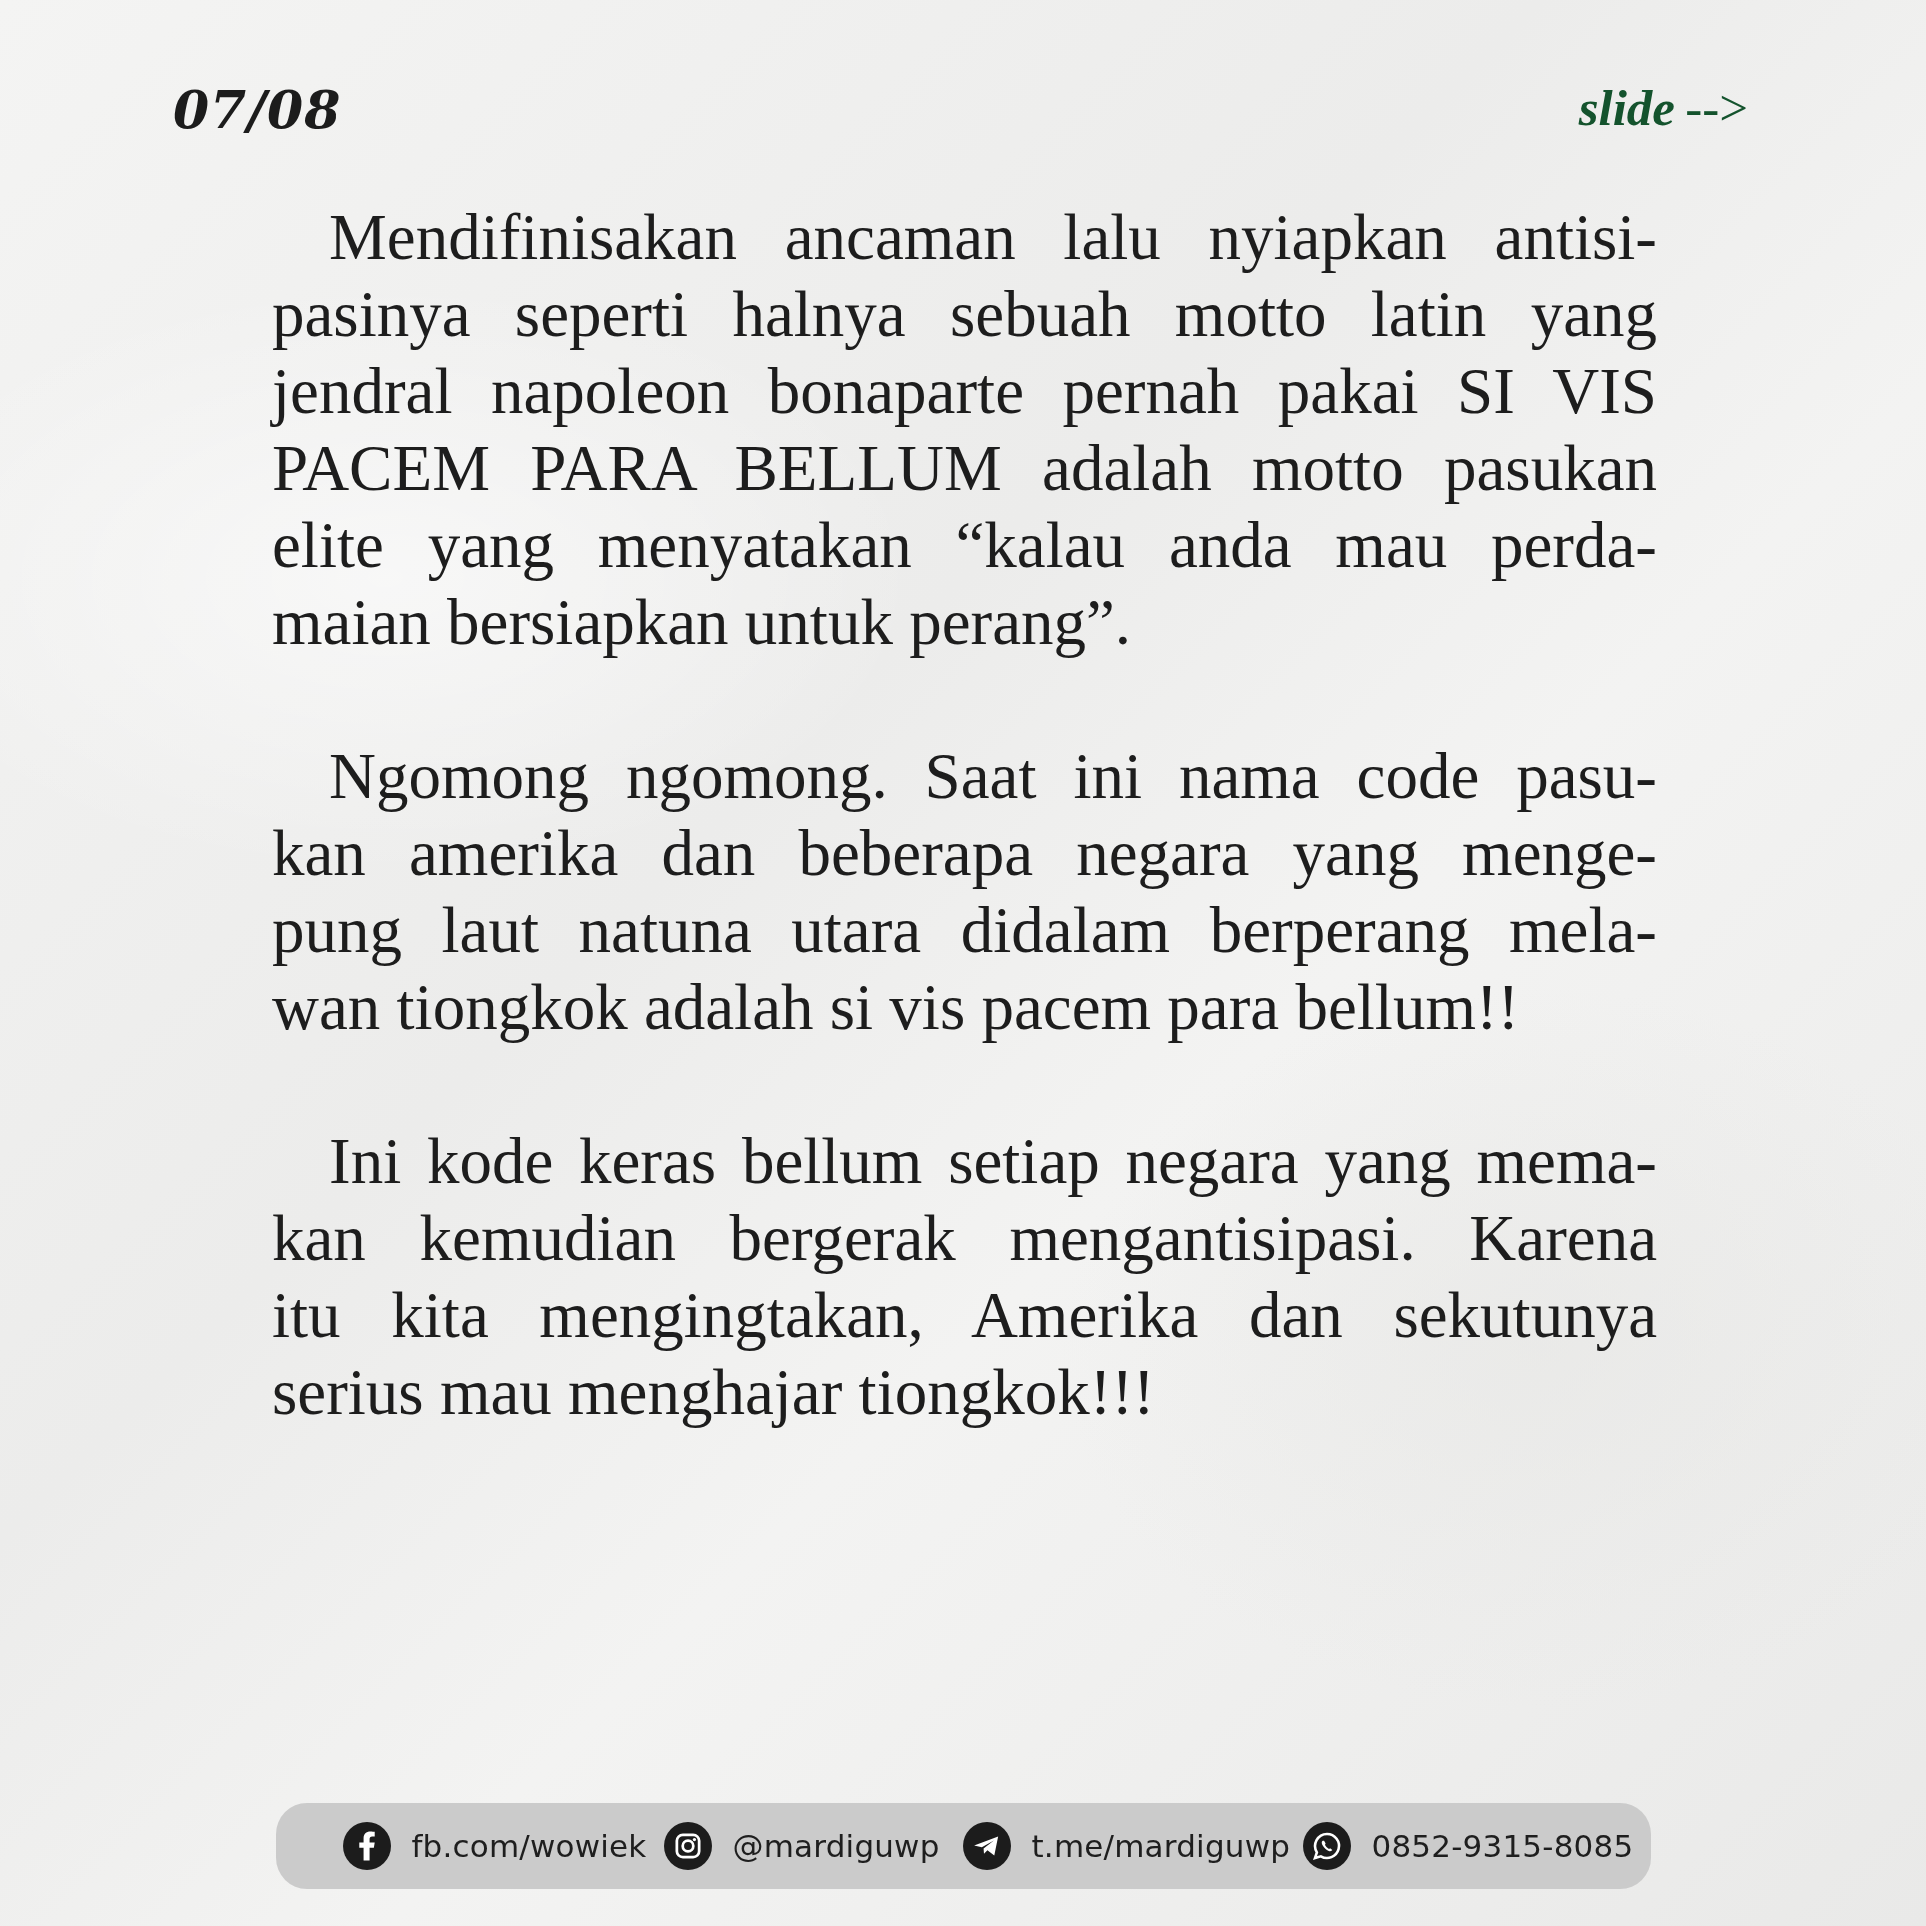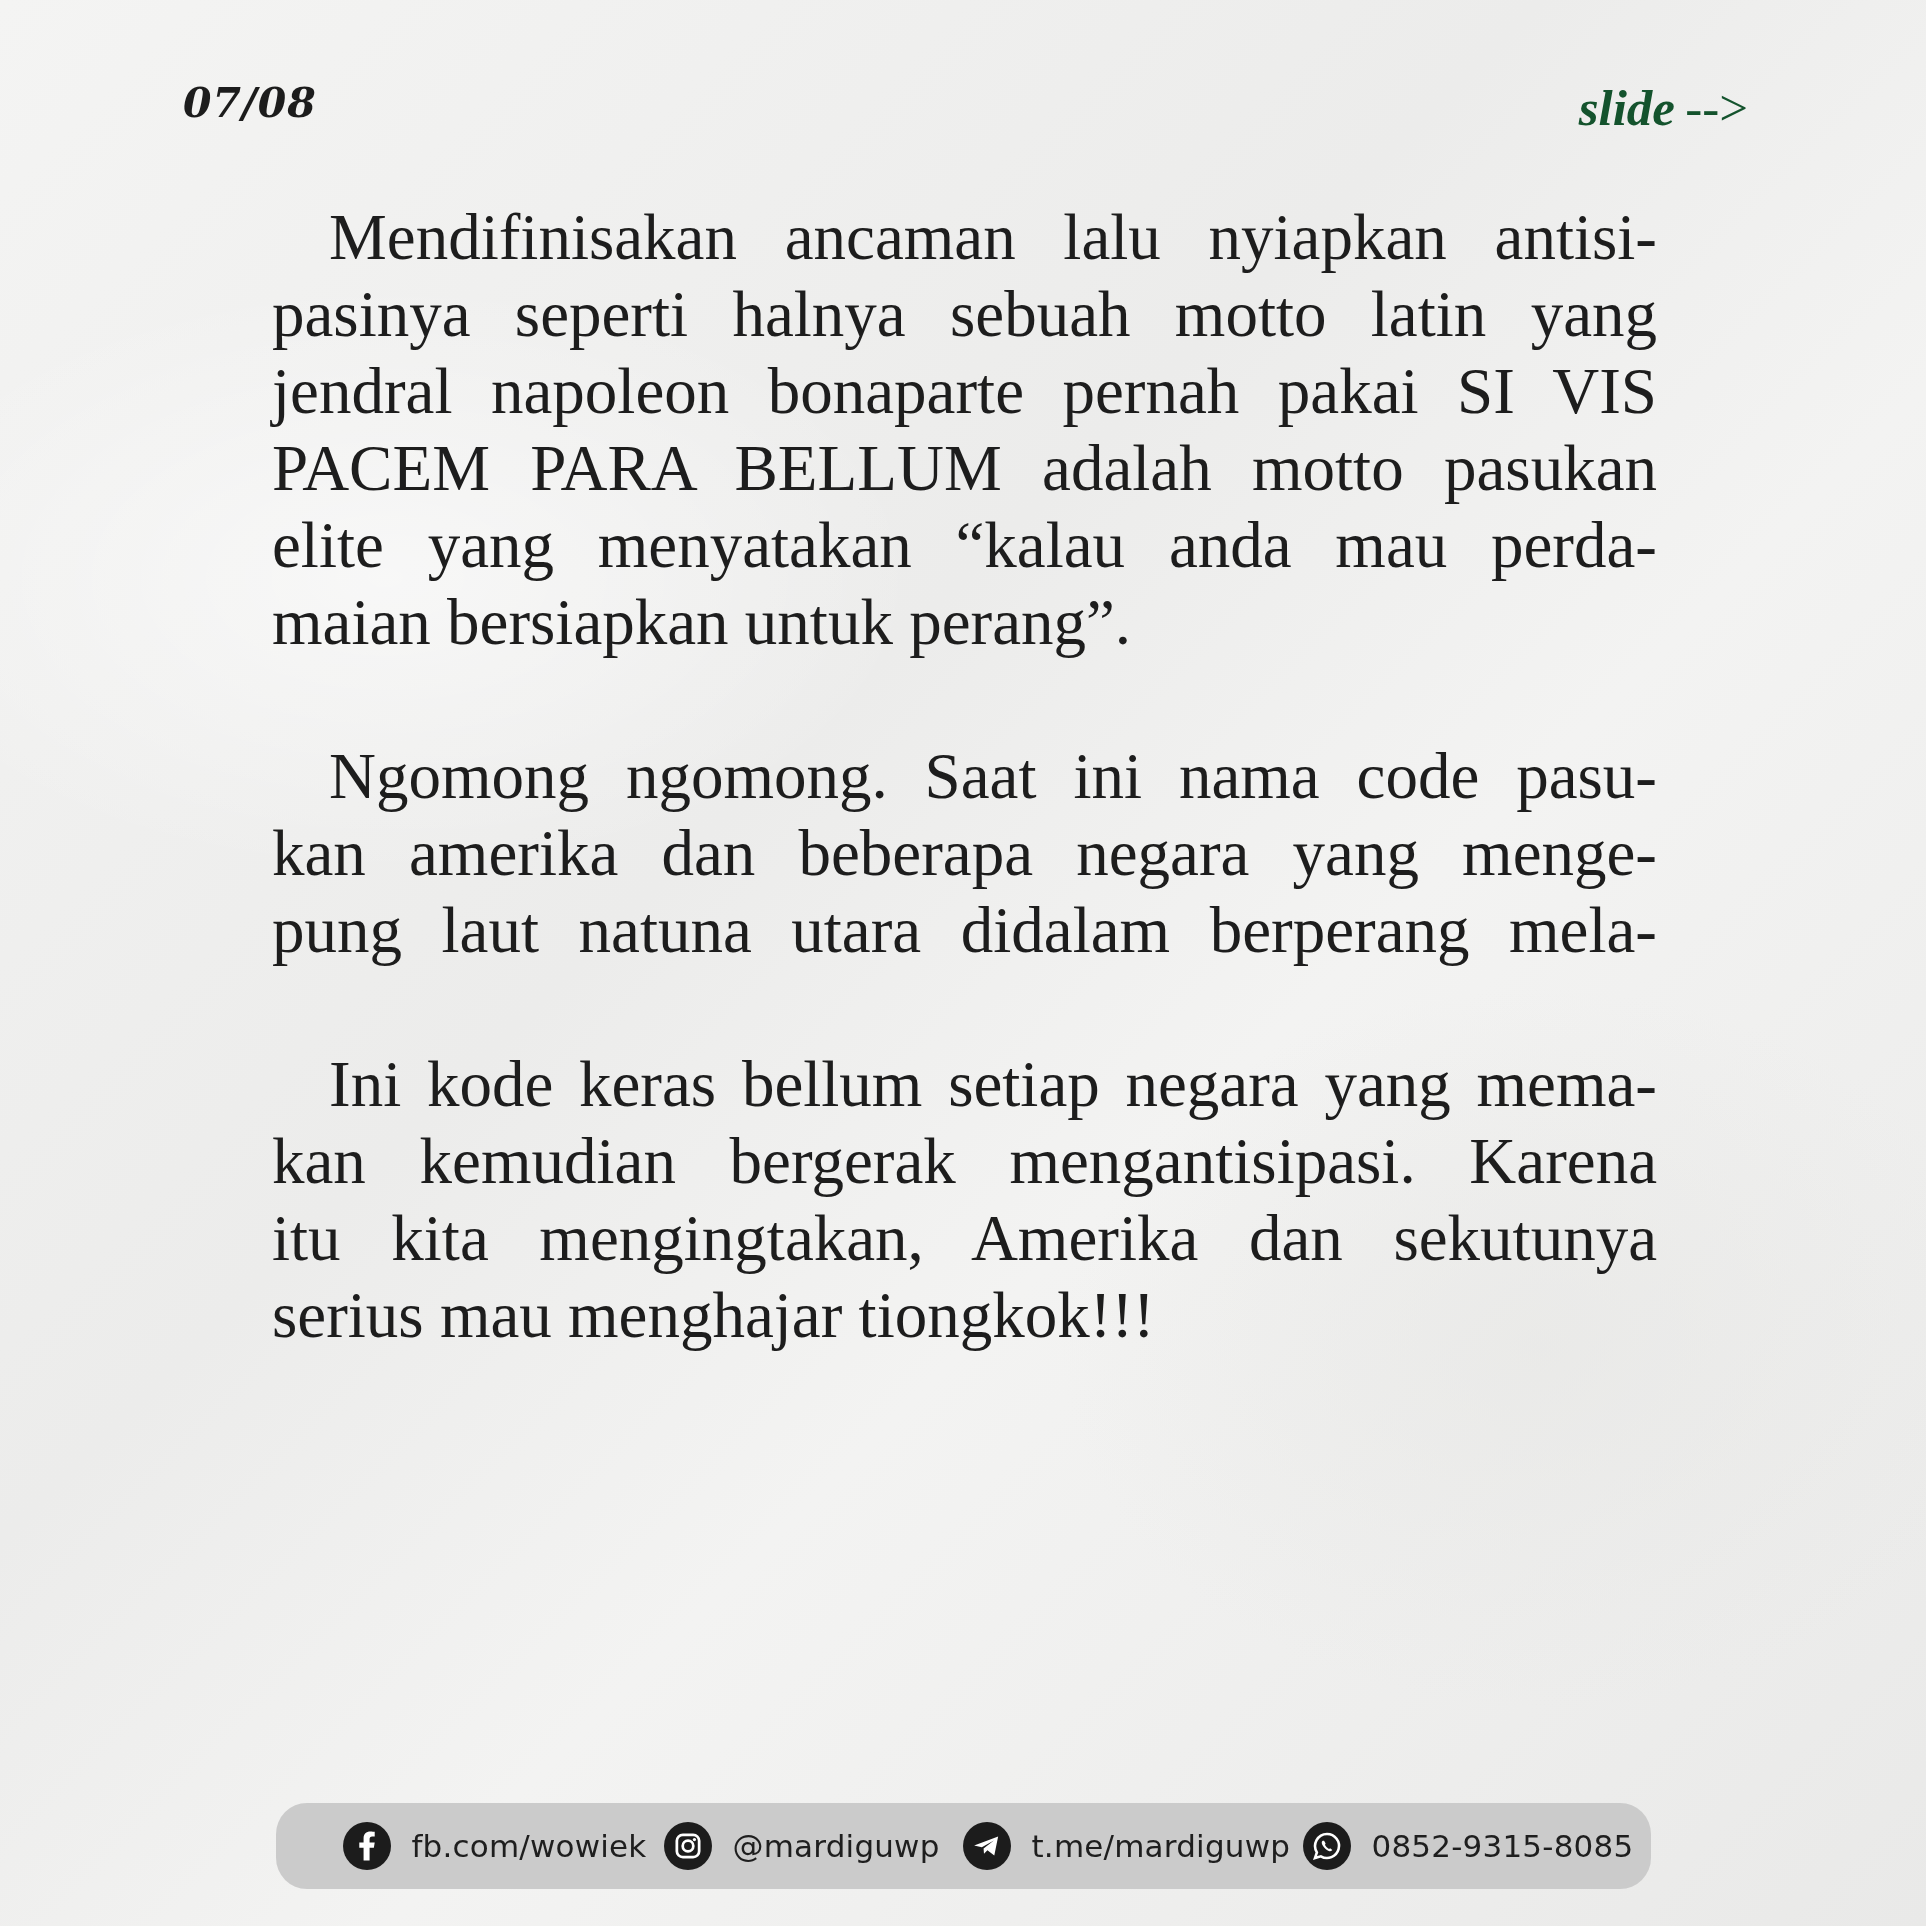--- a/index.html
+++ b/index.html
@@ -13,26 +13,26 @@
       overflow: hidden;
       background: #f1f1f0;
       background-image:
         radial-gradient(ellipse 770px 428px at 20% 30%, rgba(255,255,255,0.55), rgba(255,255,255,0) 70%),
         radial-gradient(ellipse 685px 514px at 80% 70%, rgba(230,230,228,0.6), rgba(230,230,228,0) 70%),
         linear-gradient(135deg, #f4f4f3 0%, #ececeb 40%, #f3f3f2 60%, #e9e9e8 100%);
       color: #1e1e1e;
     }
     .page-number {
       position: absolute;
-      left: 183px;
+      left: 173px;
       top: 79px;
       font-family: "DejaVu Serif", serif;
       font-weight: bold;
       font-style: italic;
-      font-size: 41px;
+      font-size: 52px;
       letter-spacing: 0.9px;
       color: #1c1c1c;
     }
     .slide-hint {
       position: absolute;
       right: 178px;
       top: 79px;
       font-family: "Liberation Serif", serif;
       font-size: 51px;
       color: #14532d;
@@ -127,20 +127,21 @@
     <span class="line">pasinya seperti halnya sebuah motto latin yang</span>
     <span class="line">jendral napoleon bonaparte pernah pakai SI VIS</span>
     <span class="line">PACEM PARA BELLUM adalah motto pasukan</span>
     <span class="line">elite yang menyatakan “kalau anda mau perda-</span>
     <span class="line last">maian bersiapkan untuk perang”.</span>
   </div>
   <div class="paragraph">
     <span class="line first">Ngomong ngomong. Saat ini nama code pasu-</span>
     <span class="line">kan amerika dan beberapa negara yang menge-</span>
     <span class="line">pung laut natuna utara didalam berperang mela-</span>
+    <span class="line last">wan tiongkok adalah si vis pacem para bellum!!</span>
   </div>
   <div class="paragraph">
     <span class="line first">Ini kode keras bellum setiap negara yang mema-</span>
     <span class="line">kan kemudian bergerak mengantisipasi. Karena</span>
     <span class="line">itu kita mengingtakan, Amerika dan sekutunya</span>
     <span class="line last">serius mau menghajar tiongkok!!!</span>
   </div>
 </div>
 
 <div class="social-bar">

